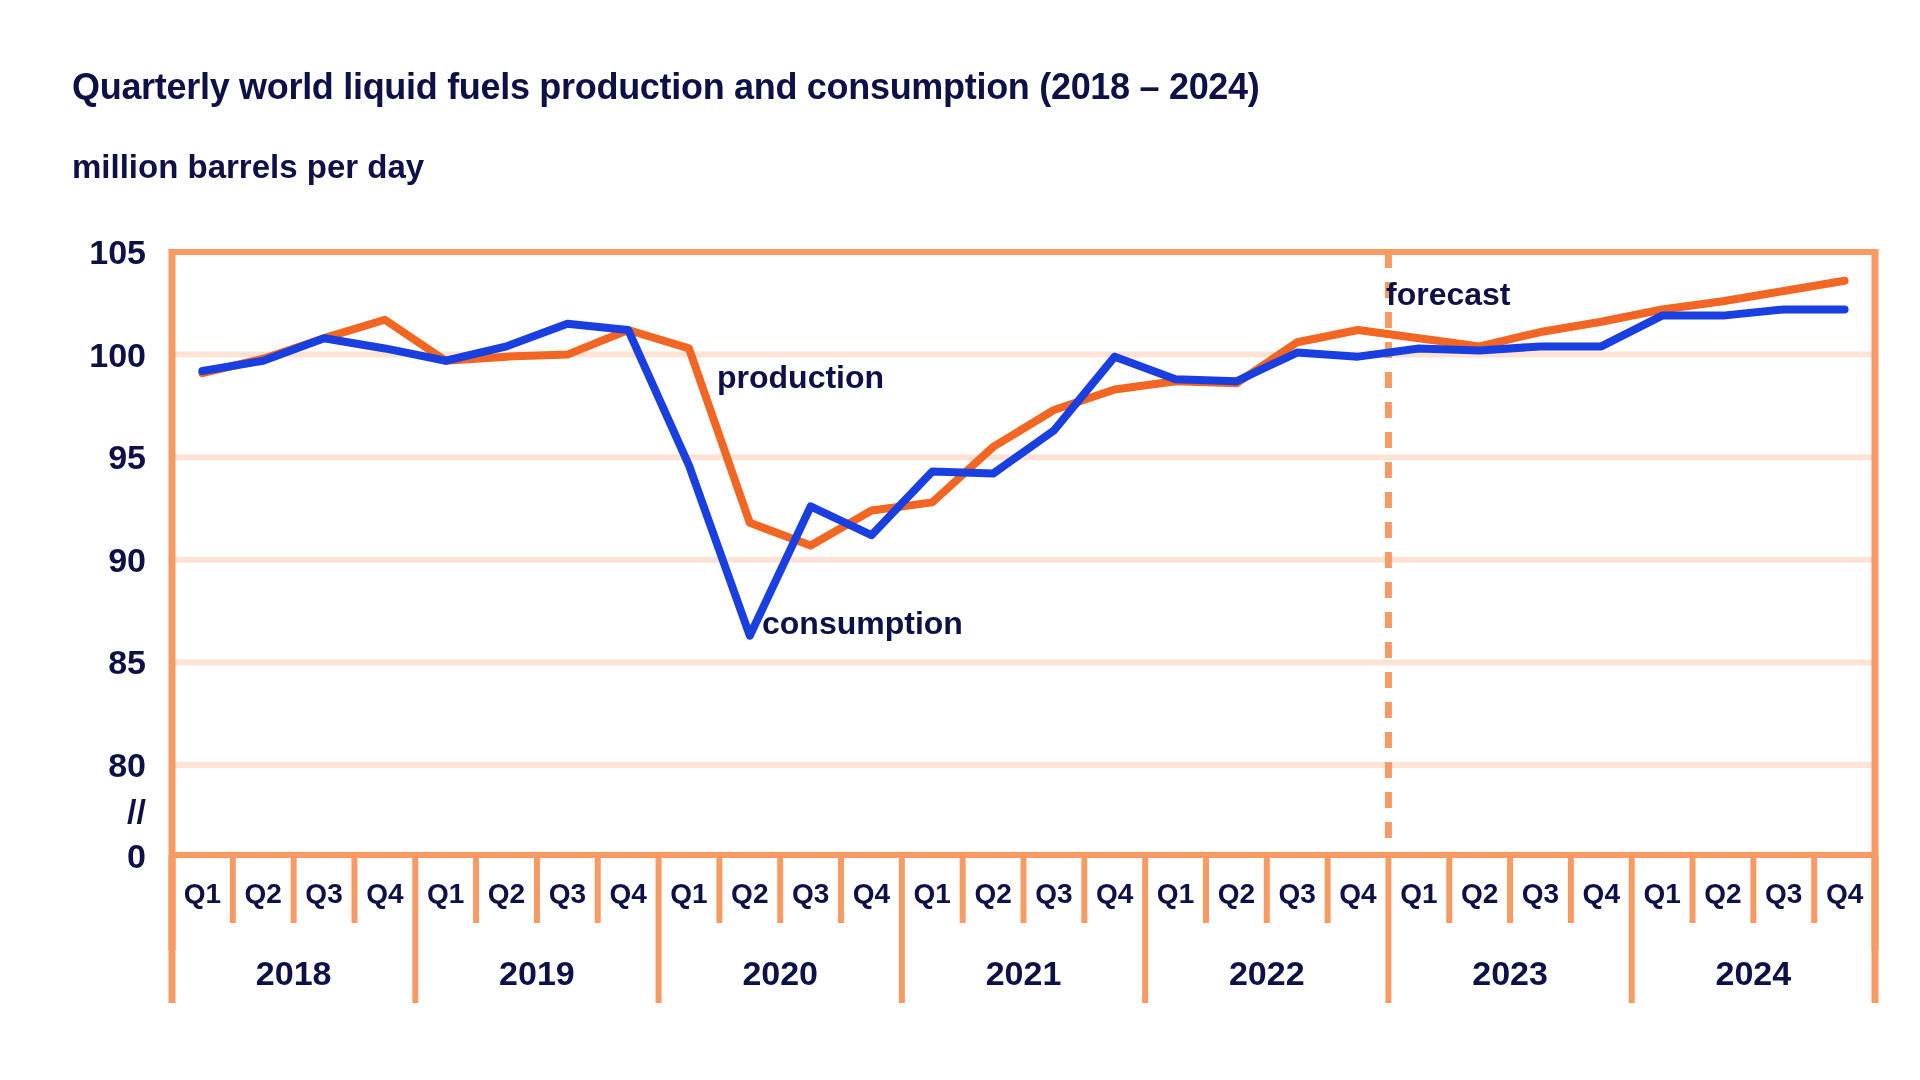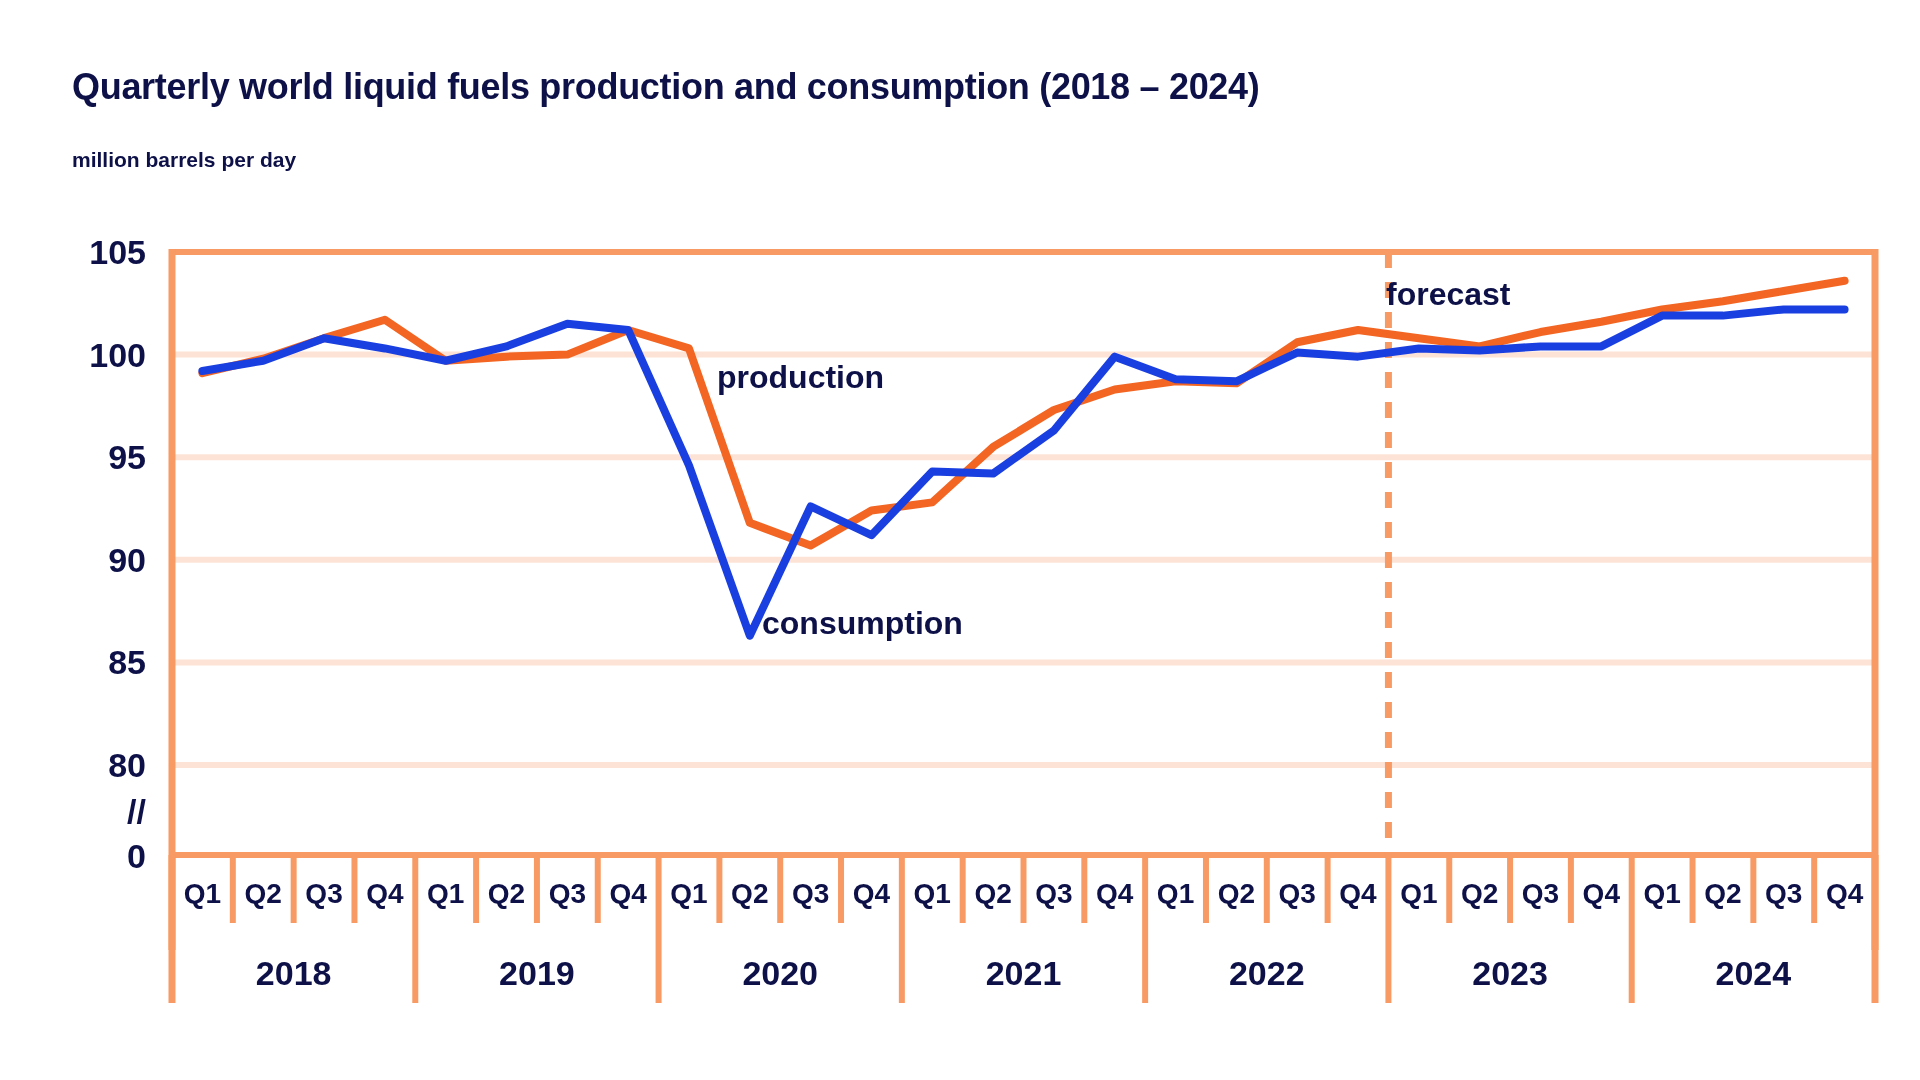--- a/index.html
+++ b/index.html
@@ -27,21 +27,21 @@
     font-size: 36px;
     font-weight: bold;
     letter-spacing: -0.3px;
     color: #0d1148;
     white-space: nowrap;
   }
   .chart-subtitle {
     position: absolute;
     left: 72px;
     top: 148px;
-    font-size: 21px;
+    font-size: 33px;
     font-weight: bold;
     color: #0d1148;
     white-space: nowrap;
   }
   #plot-wrap {
     position: absolute;
     left: 0;
     top: 0;
     width: 1920px;
     height: 1080px;

